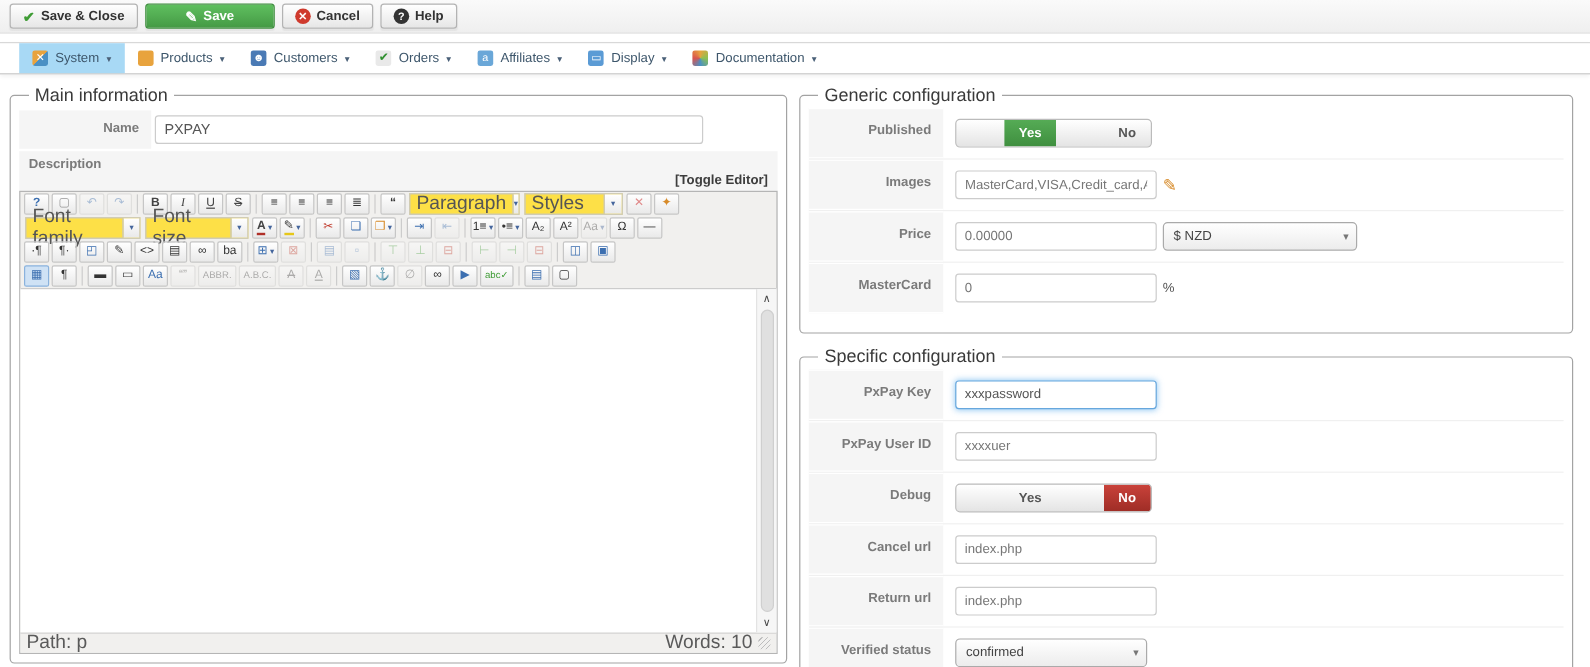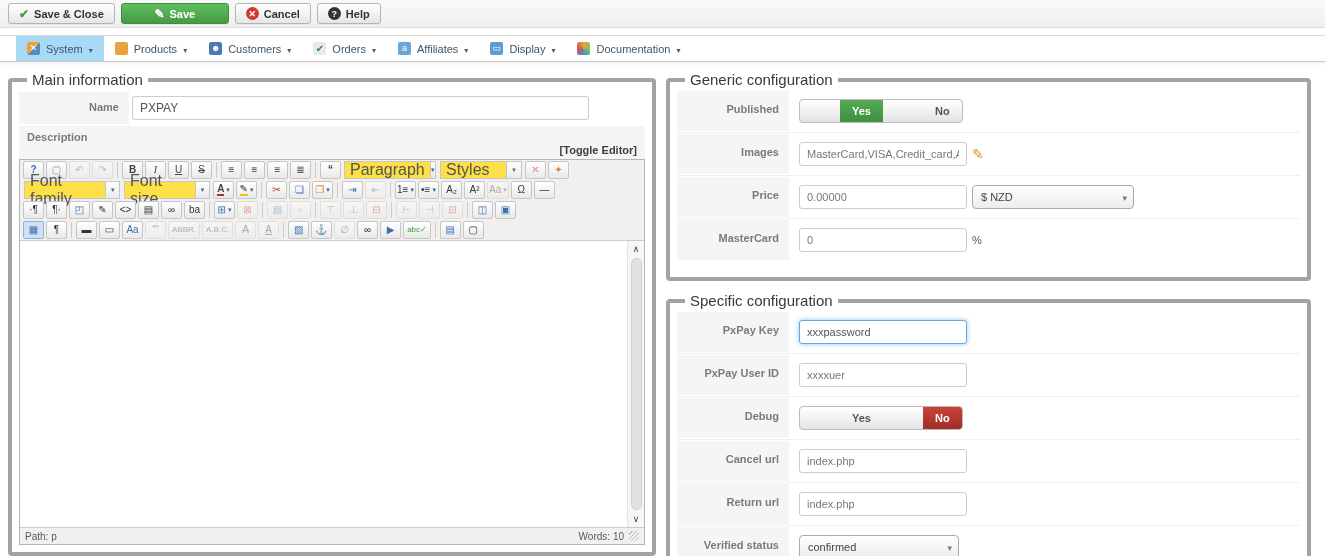--- a/index.html
+++ b/index.html
@@ -30,21 +30,21 @@
     color:#3d566b; cursor:pointer; white-space:nowrap; }
   .nav-item.active { background:#a8d9f5; }
   .nav-ico { width:13px; height:13px; border-radius:2px; display:inline-flex;
     align-items:center; justify-content:center; flex:none; }
   .nav-g { color:#fff; font-size:9px; line-height:1; }
   .gc-green .nav-g { color:#2f8f2f; font-size:10px; }
   .nav-caret::after { content:"▾"; font-size:8px; color:#4a6078; }
 
   
   .content { display:flex; gap:10px; padding:9px 8px 0; align-items:flex-start; }
-  fieldset { border:4px solid #a3a3a3; border-radius:4px; background:#fff; }
+  fieldset { border:1px solid #a3a3a3; border-radius:4px; background:#fff; }
   legend { font-size:15px; color:#3a3a3a; padding:0 5px; margin-left:8px; }
   .col-left { width:648px; padding:2px 7px 7px; }
   .col-right { width:645px; display:flex; flex-direction:column; gap:11px; }
   .col-right fieldset { padding:2px 7px 8px; }
 
   
   .cfg-row { display:flex; border-top:1px solid #f0f0f0; }
   .cfg-row:first-of-type { border-top:none; }
   .cfg-label { width:112px; flex:none; background:#f5f5f5; text-align:right;
     padding:13px 10px 13px 4px; font-size:11px; font-weight:bold; color:#7a7a7a;
@@ -111,21 +111,21 @@
   .w-para { width:92px; } .w-style { width:82px; } .w-ffam { width:96px; } .w-fsize { width:86px; }
 
   .mce-content { position:relative; height:287px; background:#fff; border-top:1px solid #ccc; }
   .sb { position:absolute; top:0; right:0; bottom:0; width:17px; background:#f6f6f6;
     border-left:1px solid #e3e3e3; display:flex; flex-direction:column; align-items:center; }
   .sb-btn { width:17px; height:16px; font-size:9px; color:#444; display:flex;
     align-items:center; justify-content:center; cursor:pointer; flex:none; }
   .sb-thumb { flex:1; width:11px; margin:1px 0; background:#e0e0e0; border:1px solid #cfcfcf;
     border-radius:6px; cursor:pointer; }
   .mce-status { display:flex; justify-content:space-between; align-items:center;
-    background:#f1f0ee; border-top:1px solid #ccc; padding:2px 5px; font-size:10px;
+    background:#f1f0ee; border-top:1px solid #ccc; padding:2px 5px; font-size:16px;
     color:#5a5a5a; height:17px; }
   .status-right { display:flex; align-items:center; gap:5px; }
   .grip { width:10px; height:10px; cursor:nwse-resize;
     background:repeating-linear-gradient(135deg, transparent 0 2px, #bdbdbd 2px 3px); }
 </style>
 </head>
 <body>
 
 <div class="topbar">
   <div class="tb-btn">

